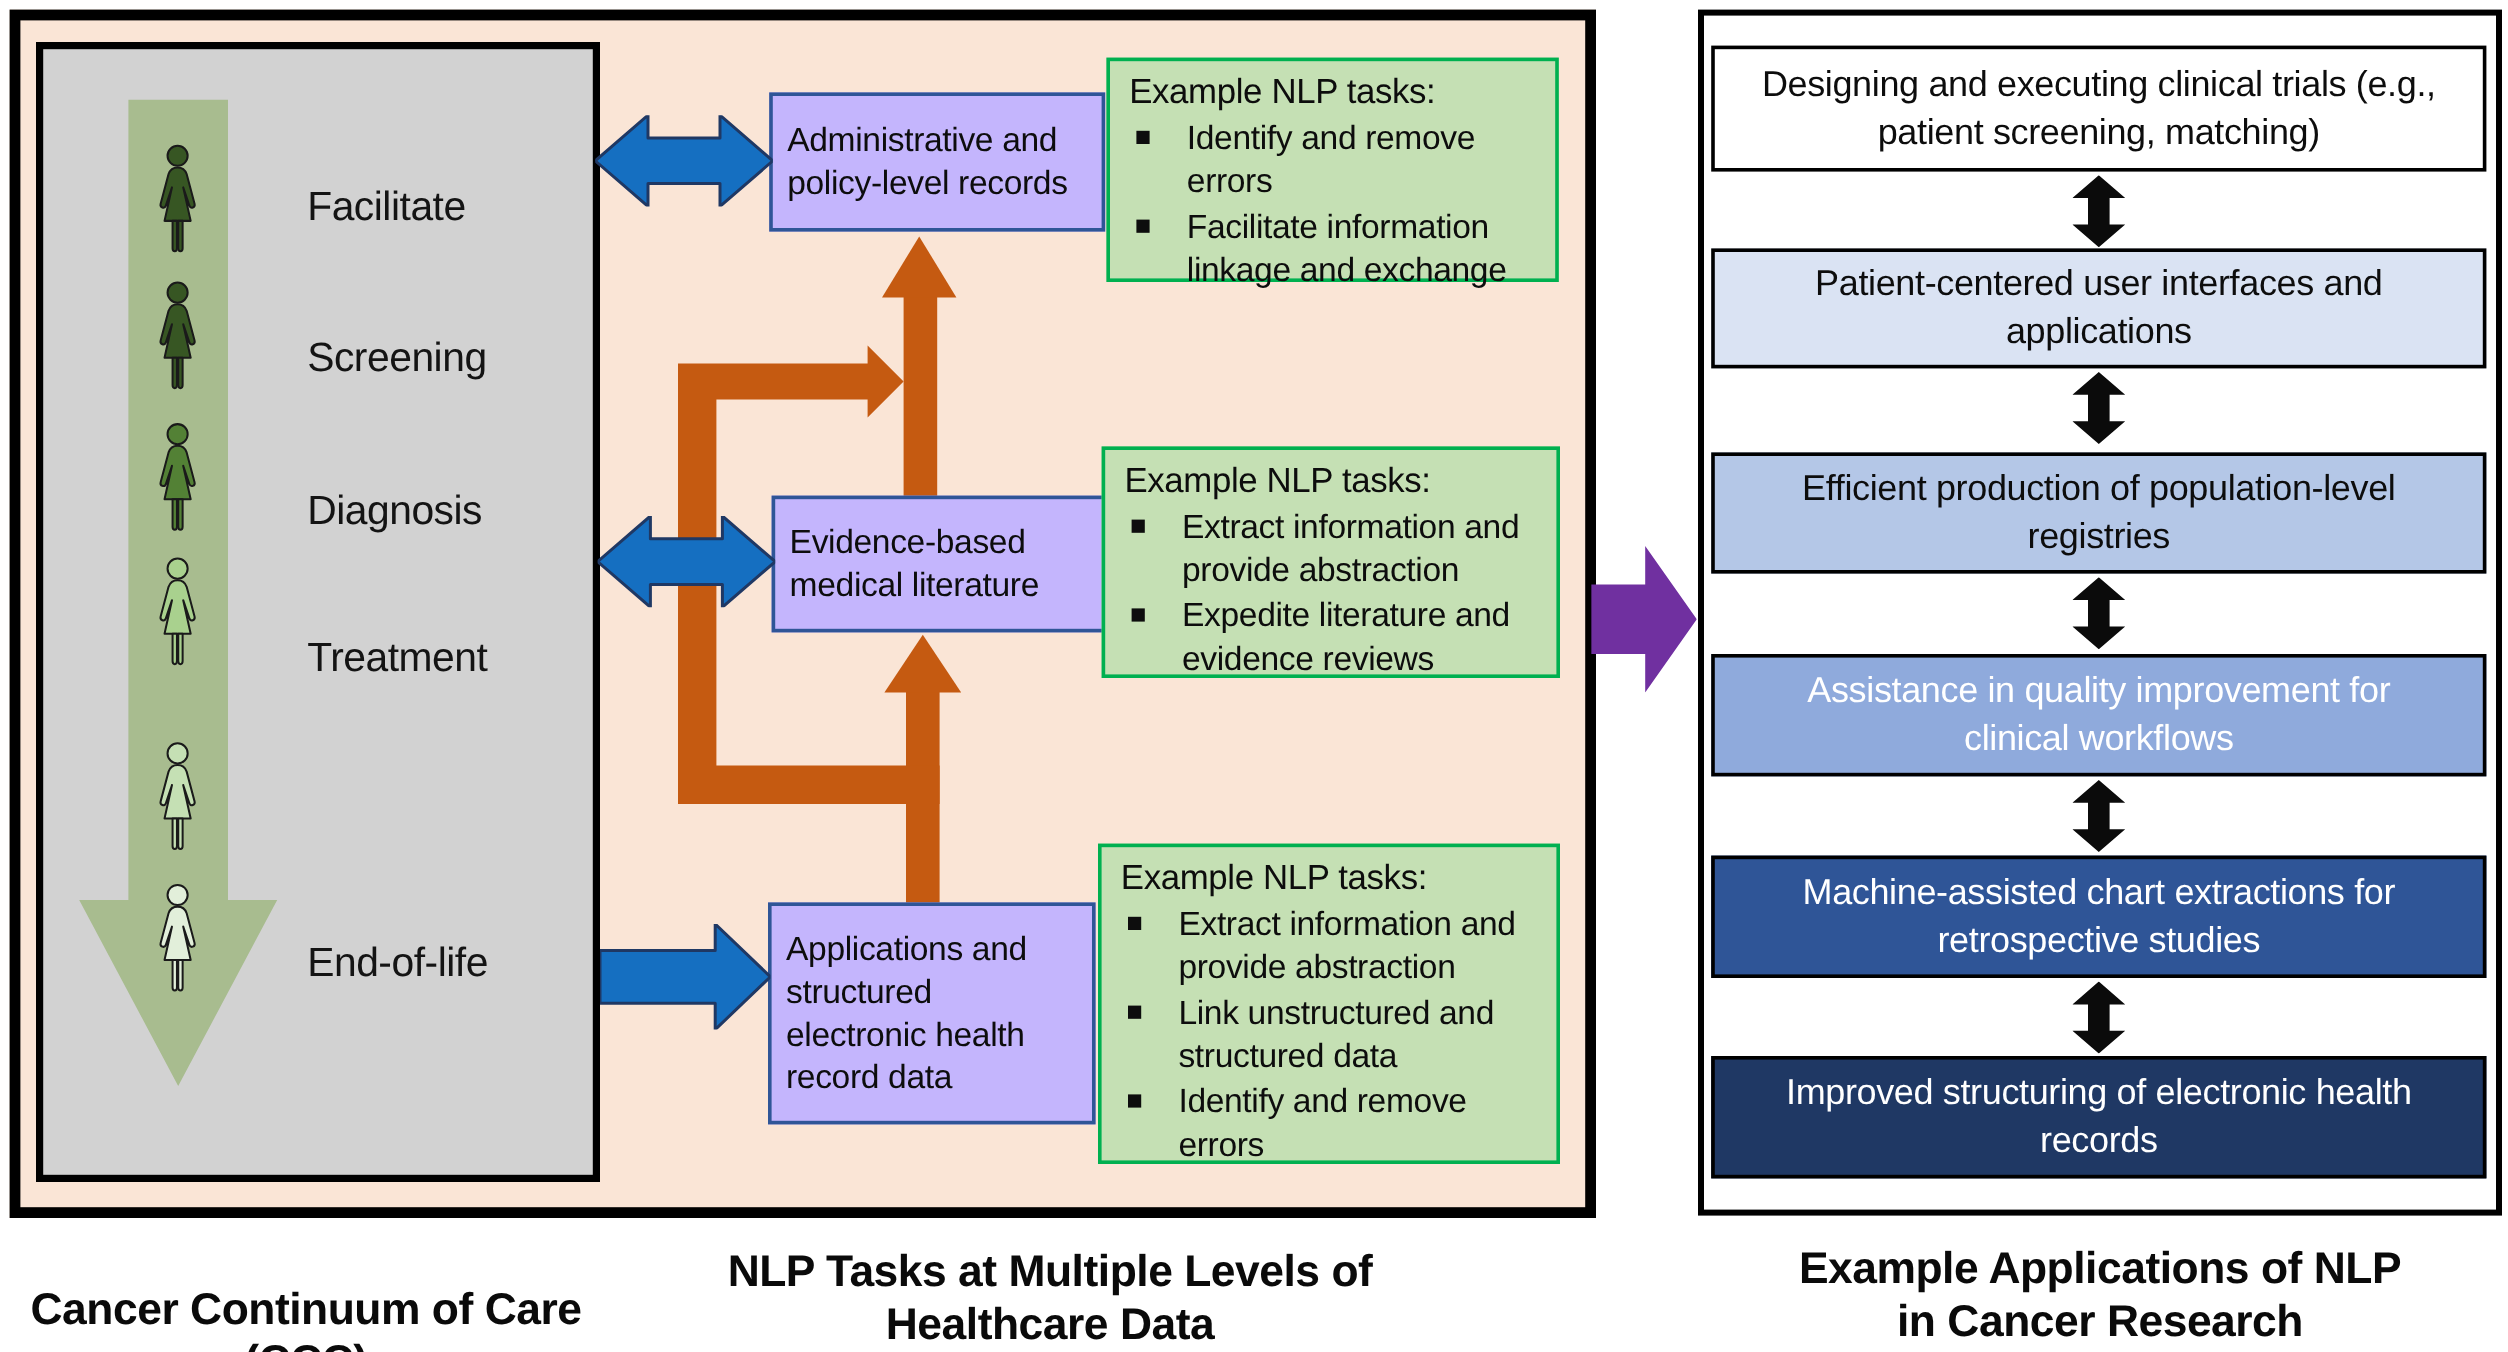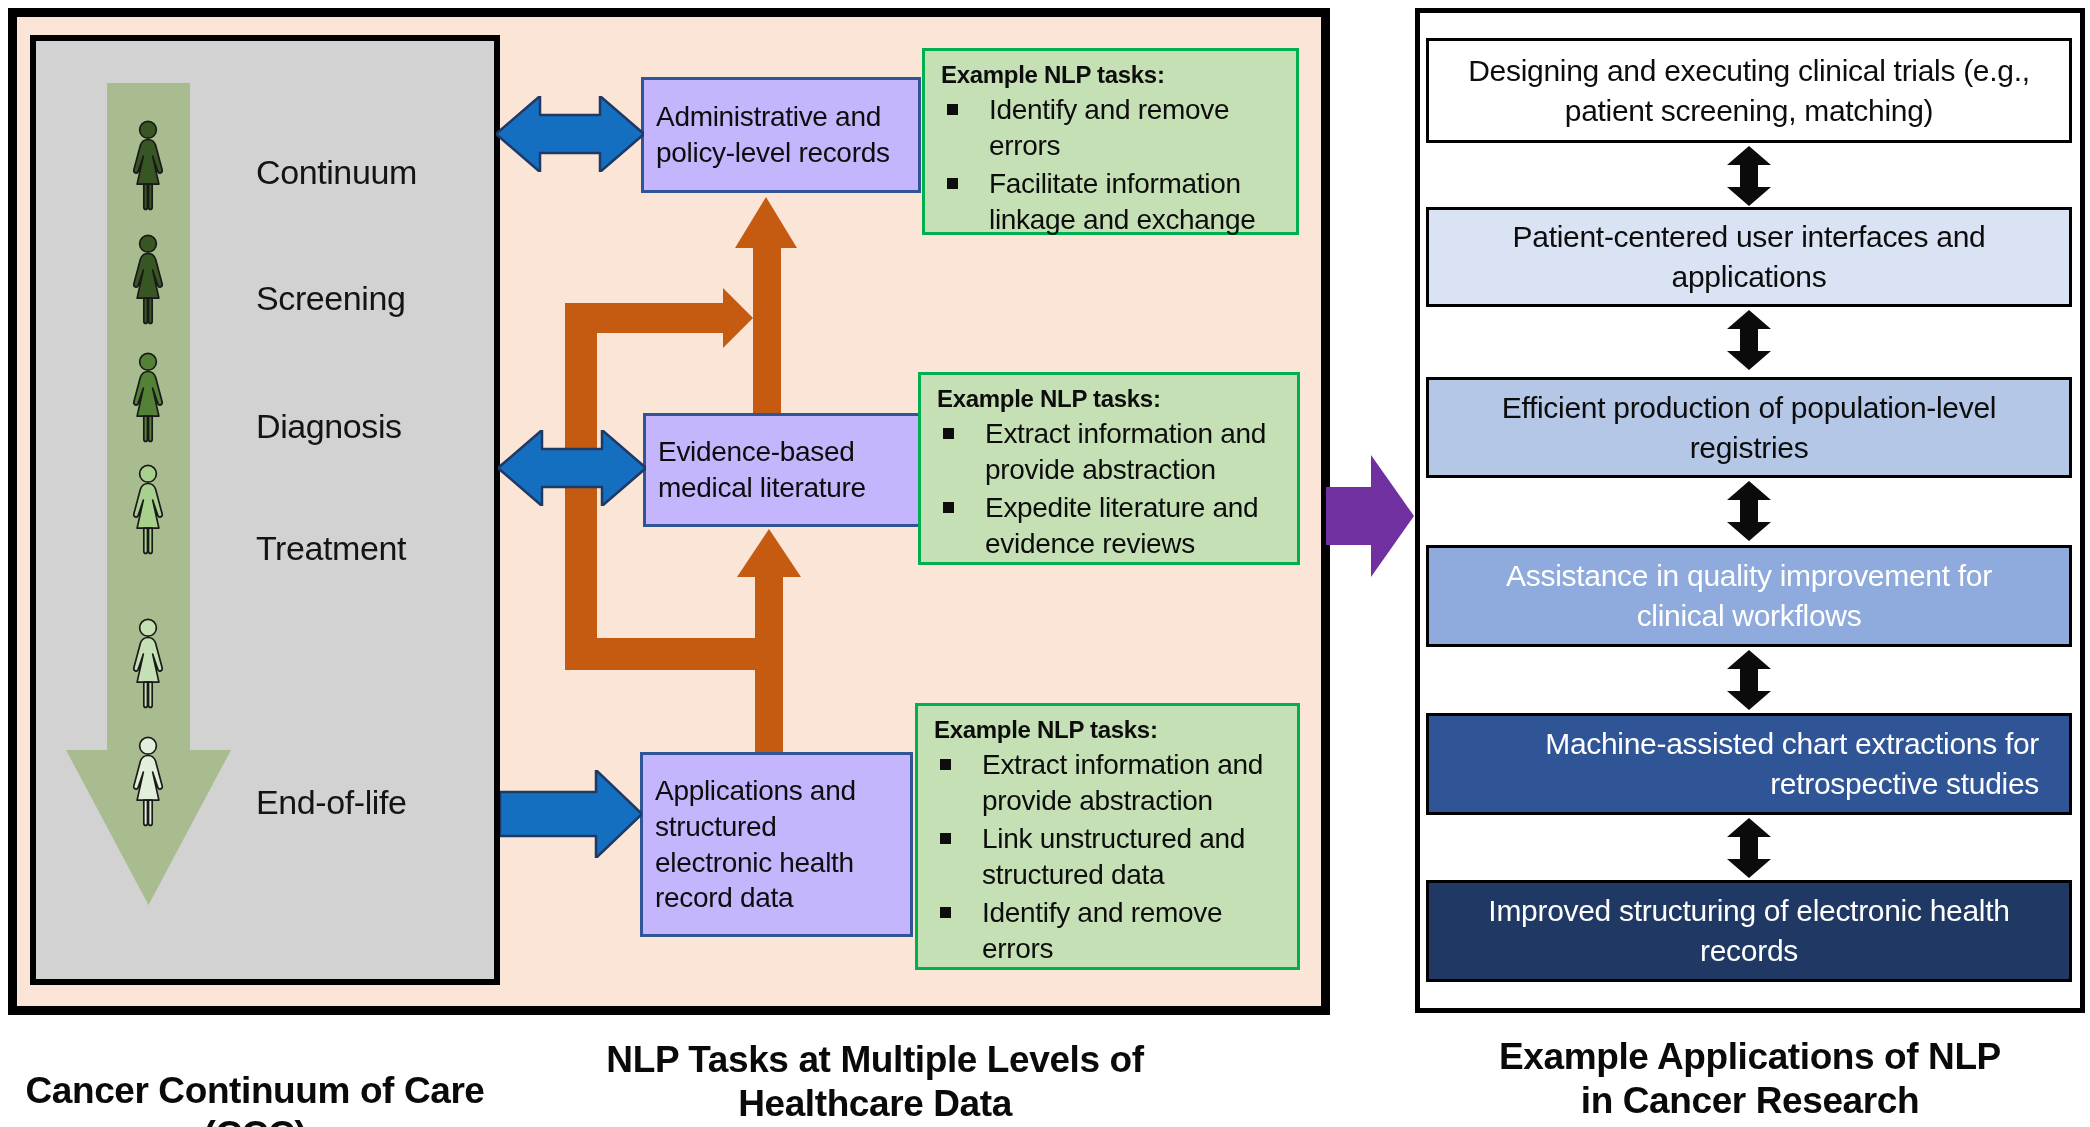--- a/index.html
+++ b/index.html
@@ -13,21 +13,21 @@
 
   .stage-label { font-size:34px; color:#141414; letter-spacing:-0.4px; line-height:48px; }
 
   
   .box-blue { background:#c4b5fd; border:3px solid #2F5597; color:#0d0d0d;
               display:flex; align-items:center; justify-content:center; text-align:left;
               font-size:28px; line-height:1.28; letter-spacing:-0.3px; padding:4px 12px; }
 
   
   .box-green { background:#C5E0B4; border:3px solid #00B050; color:#0d0d0d; padding:8px 12px; }
-  .green-title { font-size:24px; font-weight:700; letter-spacing:-0.3px; margin:2px 0 3px 4px; }
+  .green-title { font-size:29px; font-weight:400; letter-spacing:-0.3px; margin:2px 0 3px 4px; }
   .task { display:flex; align-items:flex-start; font-size:28px; line-height:1.27; letter-spacing:-0.3px; margin-top:3px; }
   .task::before { content:""; flex:0 0 auto; width:11px; height:11px; background:#0d0d0d; margin:12px 31px 0 10px; }
 
   
   .right-panel { left:1415px; top:8px; width:670px; height:1005px; background:#ffffff; border:5px solid #000; }
   .box-app { display:flex; align-items:center; justify-content:center; text-align:center;
              border:3px solid #000; font-size:30px; line-height:1.32; letter-spacing:-0.3px; padding:4px 30px; }
 
   
   .caption { font-size:37px; font-weight:700; color:#0a0a0a; text-align:center;
@@ -90,21 +90,21 @@
   </svg>
   <svg class="abs" style="left:124px; top:736px; color:#E2EFDA;" width="48" height="91" viewBox="0 0 40 76">
     <g fill="currentColor" stroke="#1a1a1a" stroke-width="1.4" stroke-linejoin="round">
       <circle cx="20" cy="8.2" r="7"></circle>
       <path d="M20,16.3 C16.9,16.3 14.7,18.1 13.7,20.9 L8.2,41.6 C7.5,44.2 10.9,45.4 11.8,42.9 L16.1,30.2 L10.9,53.5 L29.1,53.5 L23.9,30.2 L28.2,42.9 C29.1,45.4 32.5,44.2 31.8,41.6 L26.3,20.9 C25.3,18.1 23.1,16.3 20,16.3 Z"></path>
       <path d="M16.5,53.5 L19.55,53.5 L19.55,72.6 C19.55,75.4 16.5,75.4 16.5,72.6 Z"></path>
       <path d="M20.45,53.5 L23.5,53.5 L23.5,72.6 C23.5,75.4 20.45,75.4 20.45,72.6 Z"></path>
     </g>
   </svg>
 
-  <div class="abs stage-label" style="left:256px; top:148px;">Continuum</div>
+  <div class="abs stage-label" style="left:256px; top:148px;">Facilitate</div>
   <div class="abs stage-label" style="left:256px; top:274px;">Screening</div>
   <div class="abs stage-label" style="left:256px; top:402px;">Diagnosis</div>
   <div class="abs stage-label" style="left:256px; top:524px;">Treatment</div>
   <div class="abs stage-label" style="left:256px; top:778px;">End-of-life</div>
 
   <svg class="abs" style="left:0; top:0; color:#C55A11;" width="2090" height="1127" viewBox="0 0 2090 1127">
     <g fill="currentColor">
 
       <path d="M753,245 h28 v170 h-28 Z"></path>
       <path d="M735,248 L766,197 L797,248 Z"></path>
@@ -164,21 +164,21 @@
   <svg class="abs" style="left:1326px; top:455px; color:#7030A0;" width="88" height="122" viewBox="0 0 88 122">
     <polygon points="0,32 45,32 45,0 88,61 45,122 45,90 0,90" fill="currentColor"></polygon>
   </svg>
 
   <div class="abs right-panel"></div>
 
   <div class="abs box-app" style="left: 1426px; top: 38px; width: 646px; height: 105px; background-color: rgb(255, 255, 255); color: rgb(13, 13, 13);">Designing and executing clinical trials (e.g., patient screening, matching)</div>
   <div class="abs box-app" style="left: 1426px; top: 207px; width: 646px; height: 100px; background-color: rgb(218, 227, 243); color: rgb(13, 13, 13);">Patient-centered user interfaces and applications</div>
   <div class="abs box-app" style="left: 1426px; top: 377px; width: 646px; height: 101px; background-color: rgb(180, 199, 231); color: rgb(13, 13, 13);">Efficient production of population-level registries</div>
   <div class="abs box-app" style="left: 1426px; top: 545px; width: 646px; height: 102px; background-color: rgb(143, 170, 220); color: rgb(255, 255, 255);">Assistance in quality improvement for clinical workflows</div>
-  <div class="abs box-app" style="left: 1426px; top: 713px; width: 646px; height: 102px; background-color: rgb(47, 85, 151); color: rgb(255, 255, 255); text-align: right;">Machine-assisted chart extractions for retrospective studies</div>
+  <div class="abs box-app" style="left: 1426px; top: 713px; width: 646px; height: 102px; background-color: rgb(47, 85, 151); color: rgb(255, 255, 255);">Machine-assisted chart extractions for retrospective studies</div>
   <div class="abs box-app" style="left: 1426px; top: 880px; width: 646px; height: 102px; background-color: rgb(31, 56, 100); color: rgb(255, 255, 255);">Improved structuring of electronic health records</div>
 
   <svg class="abs" style="left:1727px; top:146px; color:#0b0b0b;" width="44" height="60" viewBox="0 0 44 60">
     <polygon points="22,0 44,19 31,19 31,41 44,41 22,60 0,41 13,41 13,19 0,19" fill="currentColor"></polygon>
   </svg>
   <svg class="abs" style="left:1727px; top:310px; color:#0b0b0b;" width="44" height="60" viewBox="0 0 44 60">
     <polygon points="22,0 44,19 31,19 31,41 44,41 22,60 0,41 13,41 13,19 0,19" fill="currentColor"></polygon>
   </svg>
   <svg class="abs" style="left:1727px; top:481px; color:#0b0b0b;" width="44" height="60" viewBox="0 0 44 60">
     <polygon points="22,0 44,19 31,19 31,41 44,41 22,60 0,41 13,41 13,19 0,19" fill="currentColor"></polygon>

